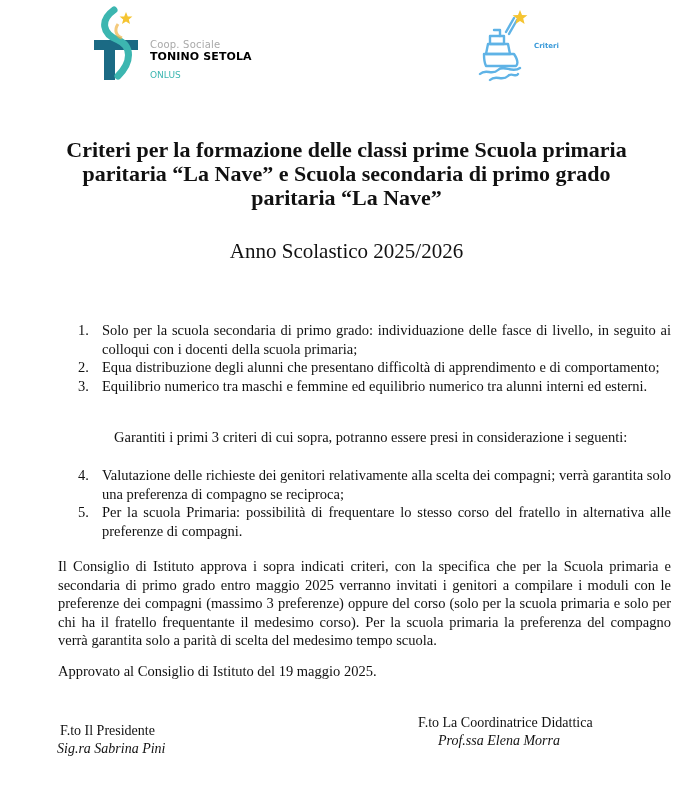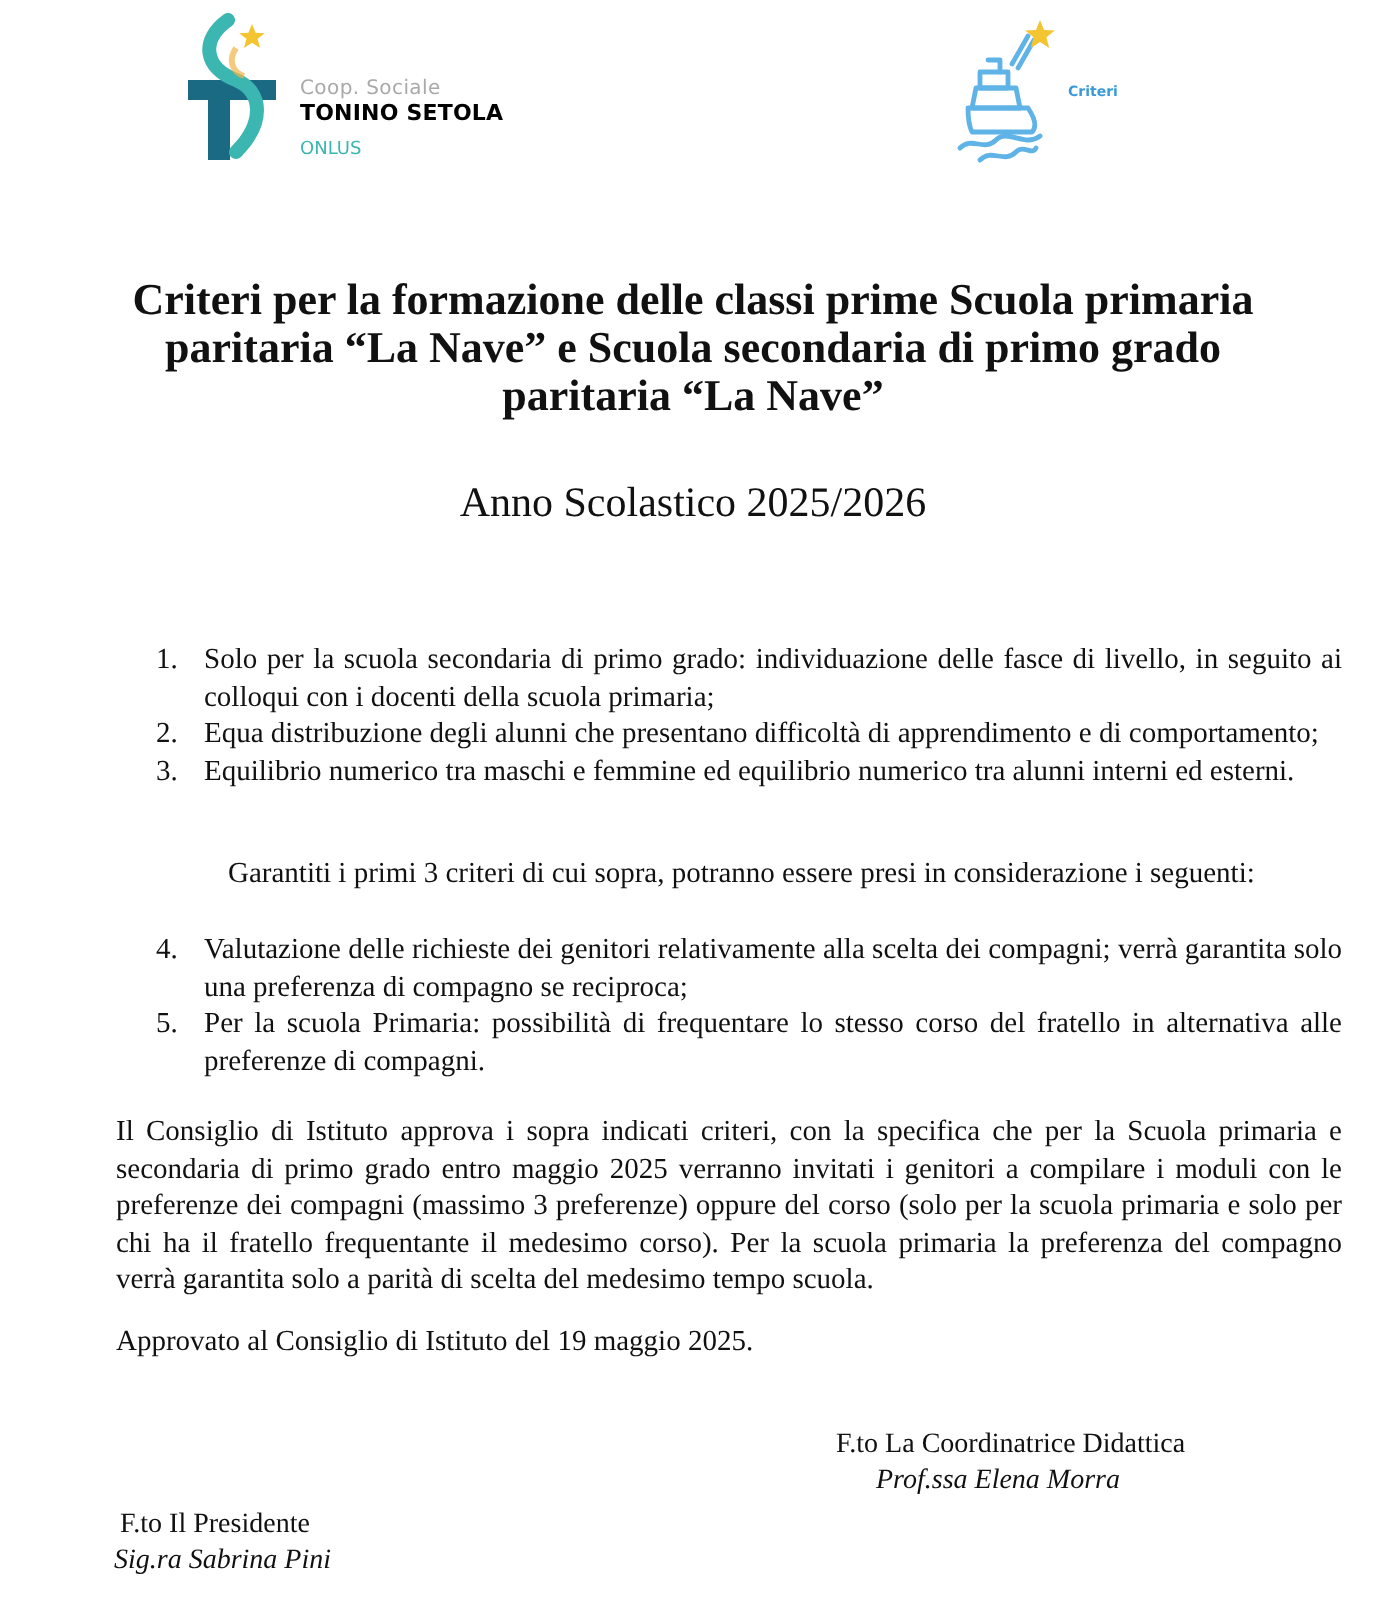--- a/index.html
+++ b/index.html
@@ -146,21 +146,21 @@
       left: 58px;
       top: 663px;
       font-size: 14.5px;
     }
     .sig {
       position: absolute;
       font-size: 14px;
       line-height: 18px;
     }
     .sig .name { font-style: italic; }
-    .sig-left { left: 57px; top: 754px; }
+    .sig-left { left: 57px; top: 722px; }
     .sig-left .role { padding-left: 3px; }
     .sig-right { left: 418px; top: 714px; }
     .sig-right .name { padding-left: 20px; }
   </style>
 </head>
 <body>
 
 <div class="logo-left">
   <svg class="mark" width="56" height="76" viewBox="0 0 56 76">
 

